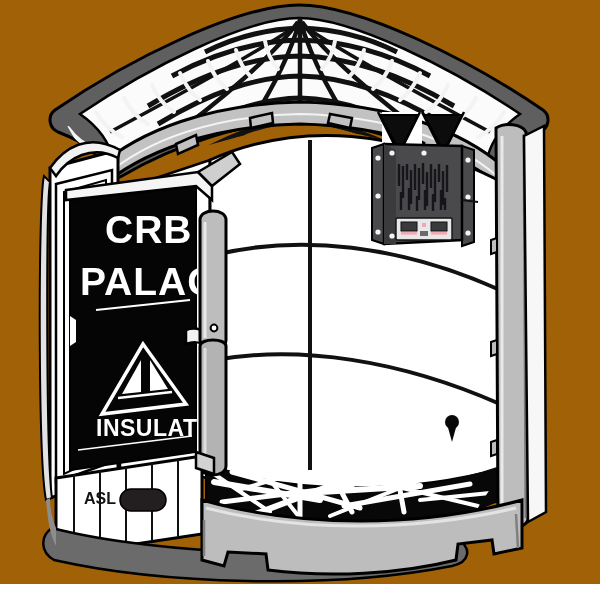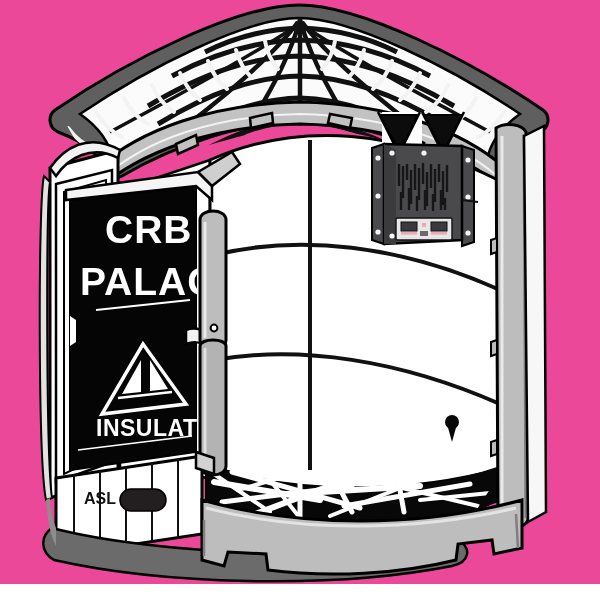--- a/index.html
+++ b/index.html
@@ -1,17 +1,17 @@
 <!DOCTYPE html>
 <html><head>
 <meta charset="utf-8">
 <style>
   html,body{margin:0;padding:0;background:#ffffff;}
   body{width:600px;height:600px;overflow:hidden;font-family:"Liberation Sans",sans-serif;}
-  #stage{position:relative;width:600px;height:584px;background:#ec4899;}
+  #stage{position:relative;width:600px;height:584px;background:#a16207;}
   svg{display:block;}
   .txt{font-family:"Liberation Sans",sans-serif;fill:#ffffff;}
 </style>
 </head>
 <body>
 
 <div id="stage">
 <svg width="600" height="600" viewBox="0 0 600 600">
 
   <defs>

